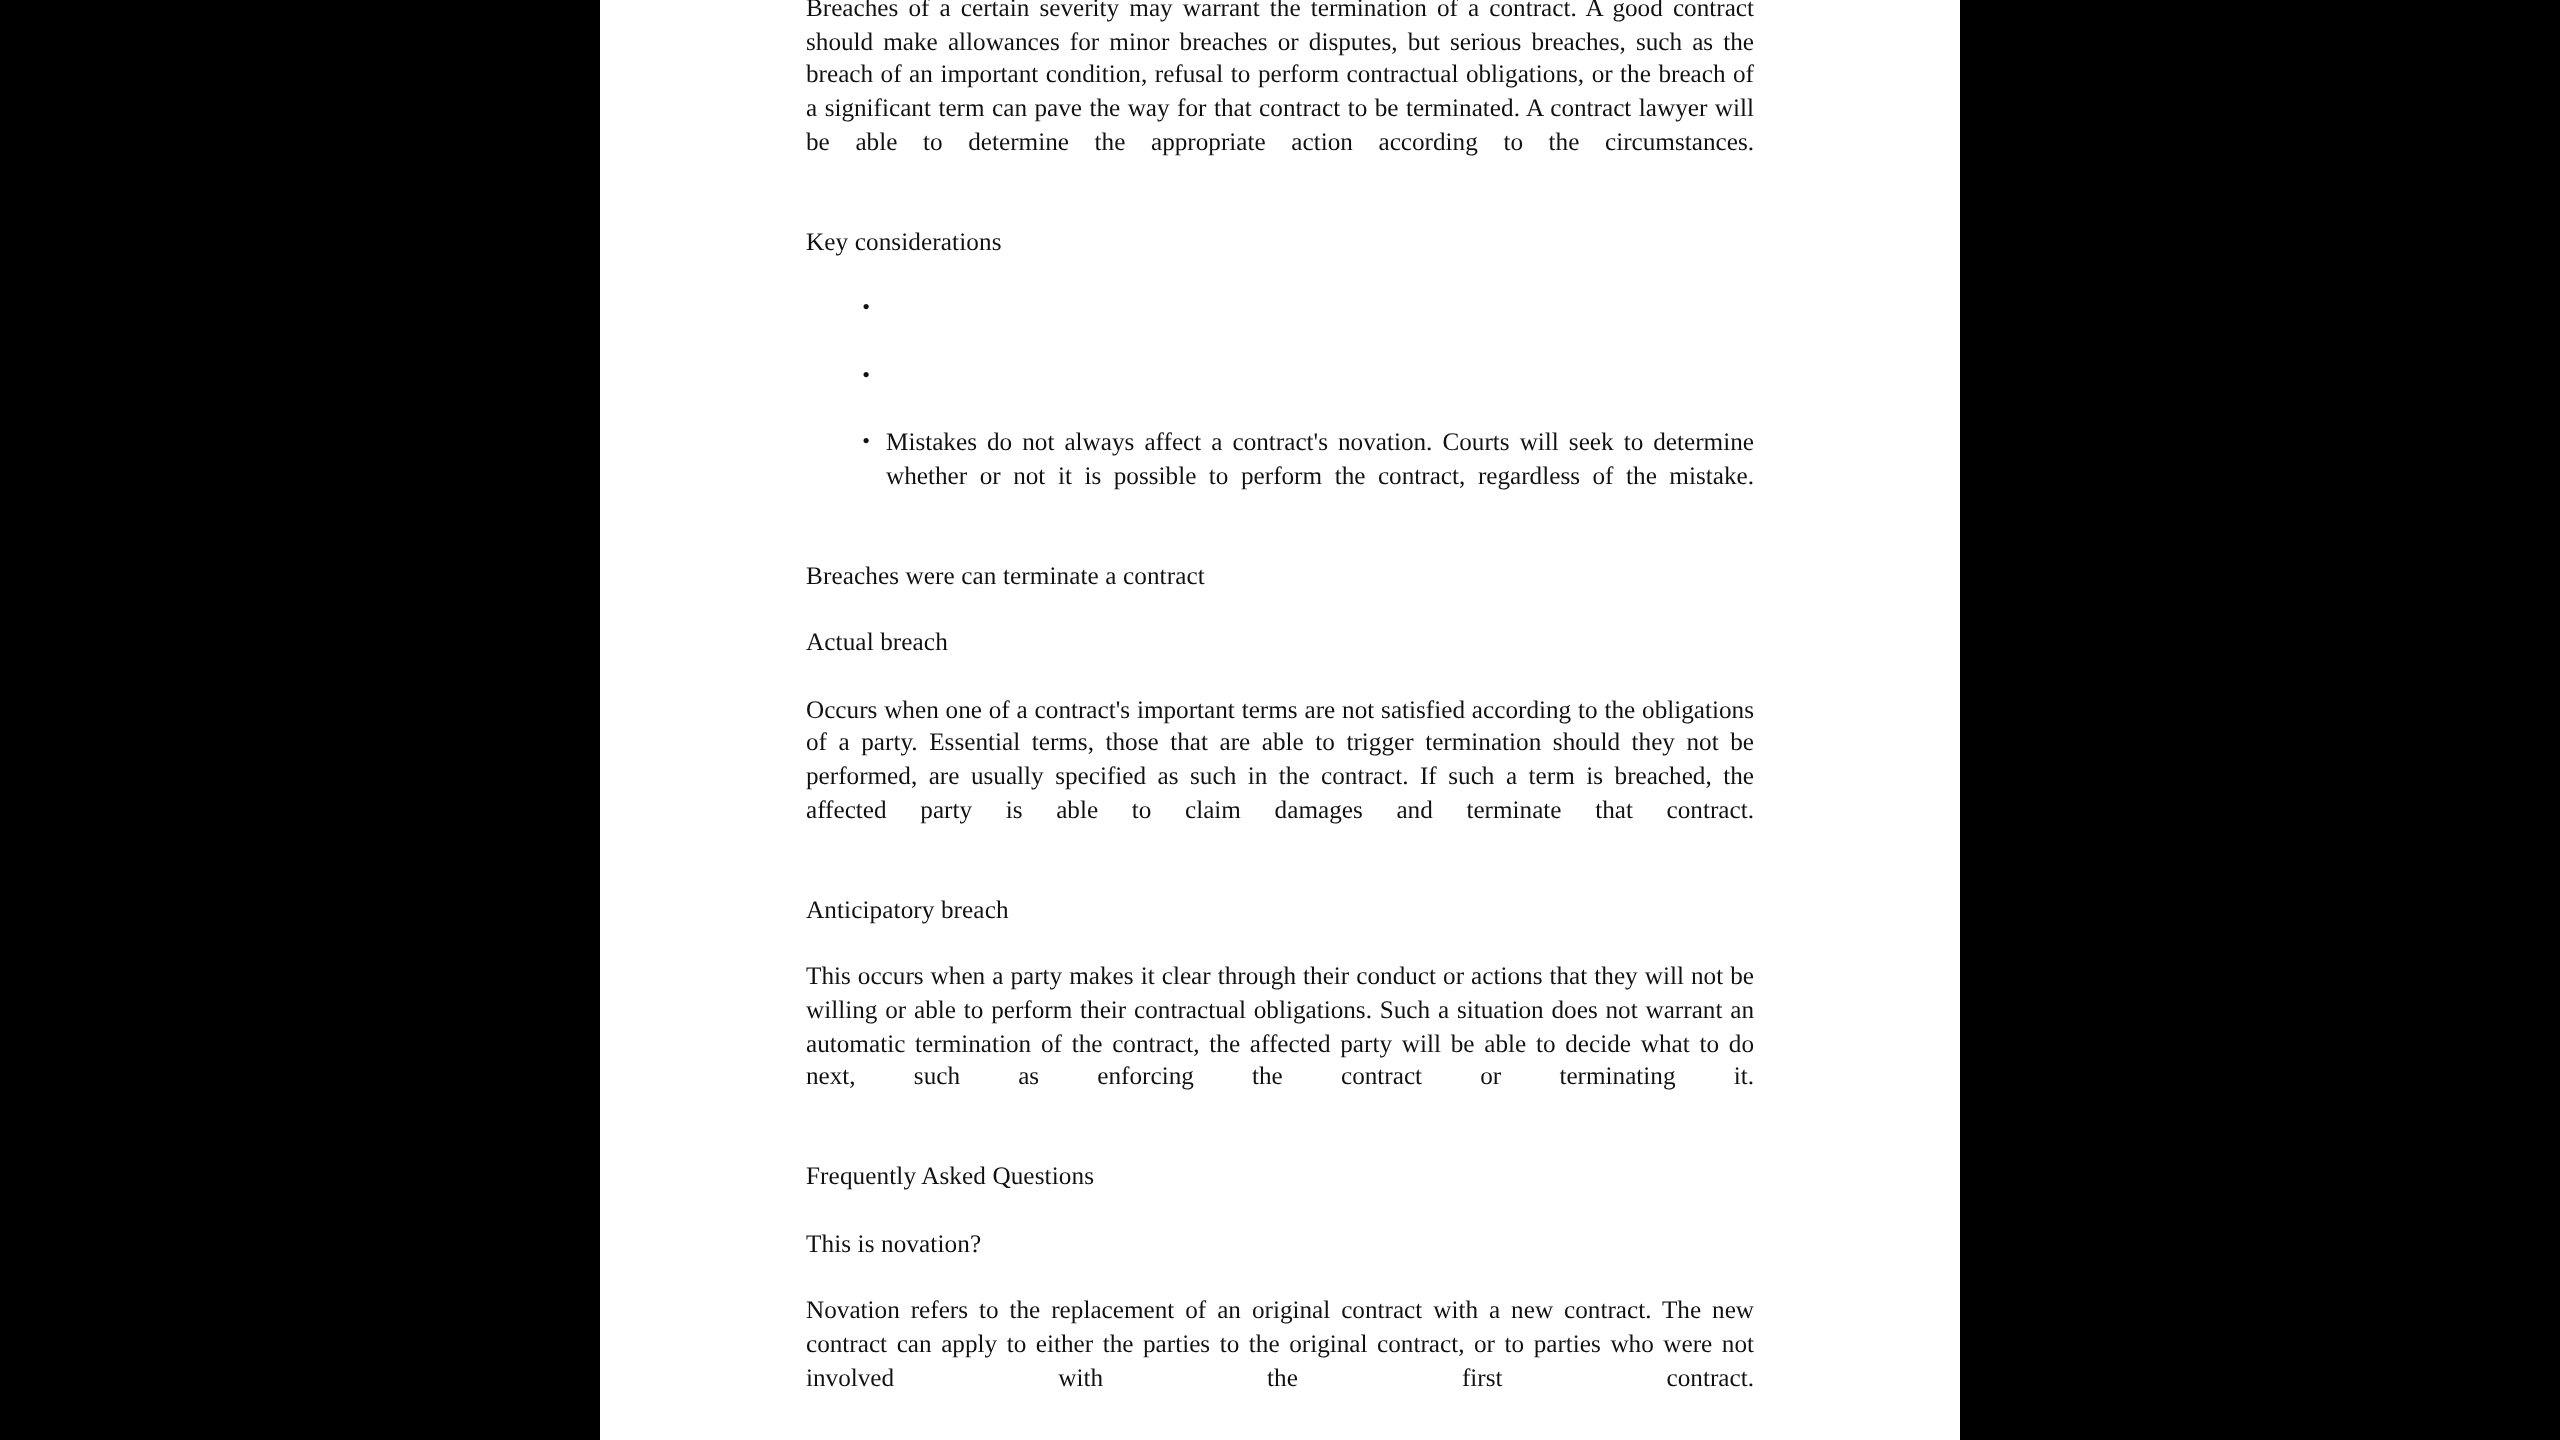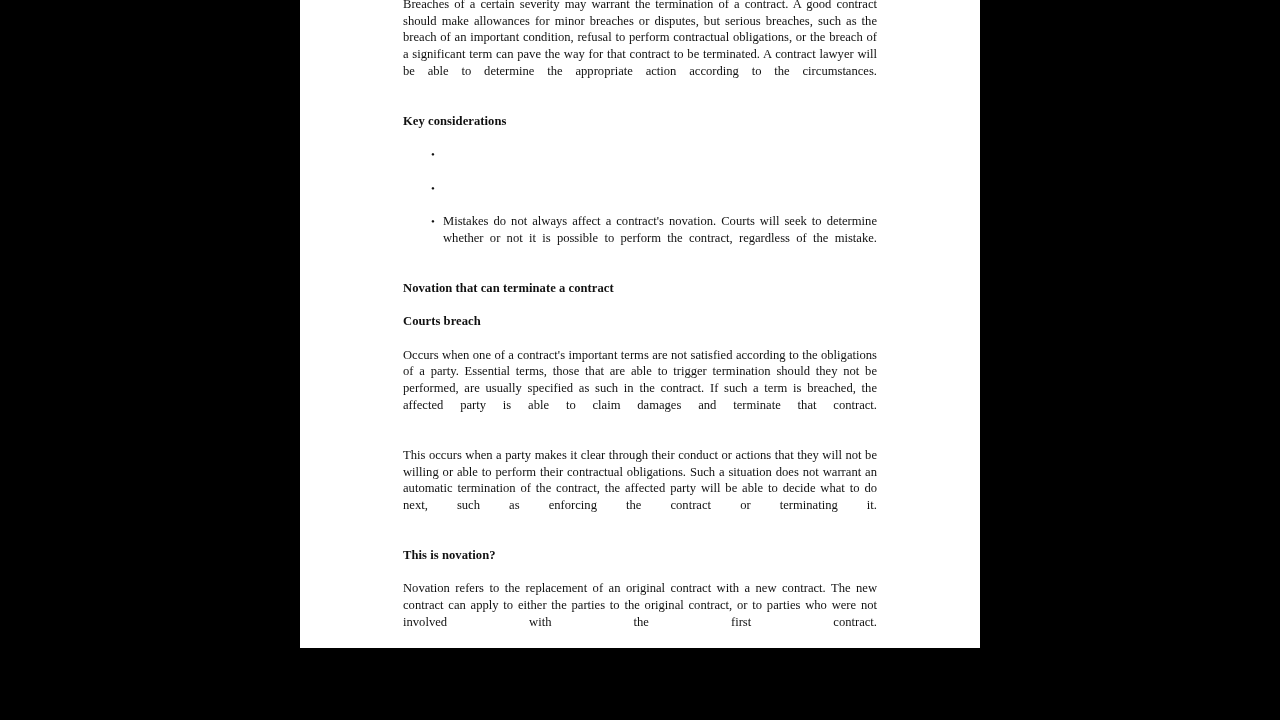--- a/index.html
+++ b/index.html
@@ -17,21 +17,21 @@
     height: 720px;
     background: #000000;
   }
 
   
   #page {
     position: absolute;
     left: 300px;
     top: 0;
     width: 680px;
-    height: 648px;
+    height: 720px;
     background: #ffffff;
     overflow: hidden;
   }
 
   
   #content {
     position: absolute;
     left: 103px;          
     top: -4px;
     width: 474px;         
@@ -46,21 +46,21 @@
 
   p.body-para {
     margin: 0 0 16.7px 0;
     text-align: justify;
   }
 
   h3.heading {
     margin: 0 0 16.7px 0;
     font-size: 12.6px;
     line-height: 16.7px;
-    font-weight: bold;
+    font-weight: normal;
     text-align: left;
     letter-spacing: 0.05px;
   }
 
   
   h3.heading.tight {
     margin-bottom: 16.7px;
   }
 
   ul.bullet-list {
@@ -123,29 +123,31 @@
           <li>
             <span class="bullet-glyph">•</span>
           </li>
           <li>
             <span class="bullet-glyph">•</span>
             <span>Mistakes do not always affect a contract's novation. Courts will seek to determine whether or not it is possible to perform the contract, regardless of the mistake.</span>
           </li>
         </ul>
       </div>
 
-      <h3 class="heading tight">Novation that can terminate a contract</h3>
+      <h3 class="heading tight">Breaches were can terminate a contract</h3>
 
-      <h3 class="heading">Courts breach</h3>
+      <h3 class="heading">Actual breach</h3>
 
       <p class="body-para">Occurs when one of a contract's important terms are not satisfied according to the obligations of a party. Essential terms, those that are able to trigger termination should they not be performed, are usually specified as such in the contract. If such a term is breached, the affected party is able to claim damages and terminate that contract.</p>
 
+      <h3 class="heading">Anticipatory breach</h3>
 
       <p class="body-para">This occurs when a party makes it clear through their conduct or actions that they will not be willing or able to perform their contractual obligations. Such a situation does not warrant an automatic termination of the contract, the affected party will be able to decide what to do next, such as enforcing the contract or terminating it.</p>
 
+      <h3 class="heading tight">Frequently Asked Questions</h3>
 
       <h3 class="heading">This is novation?</h3>
 
       <p class="body-para">Novation refers to the replacement of an original contract with a new contract. The new contract can apply to either the parties to the original contract, or to parties who were not involved with the first contract.</p>
 
     </div>
   </div>
 </div>
 
 </body></html>

